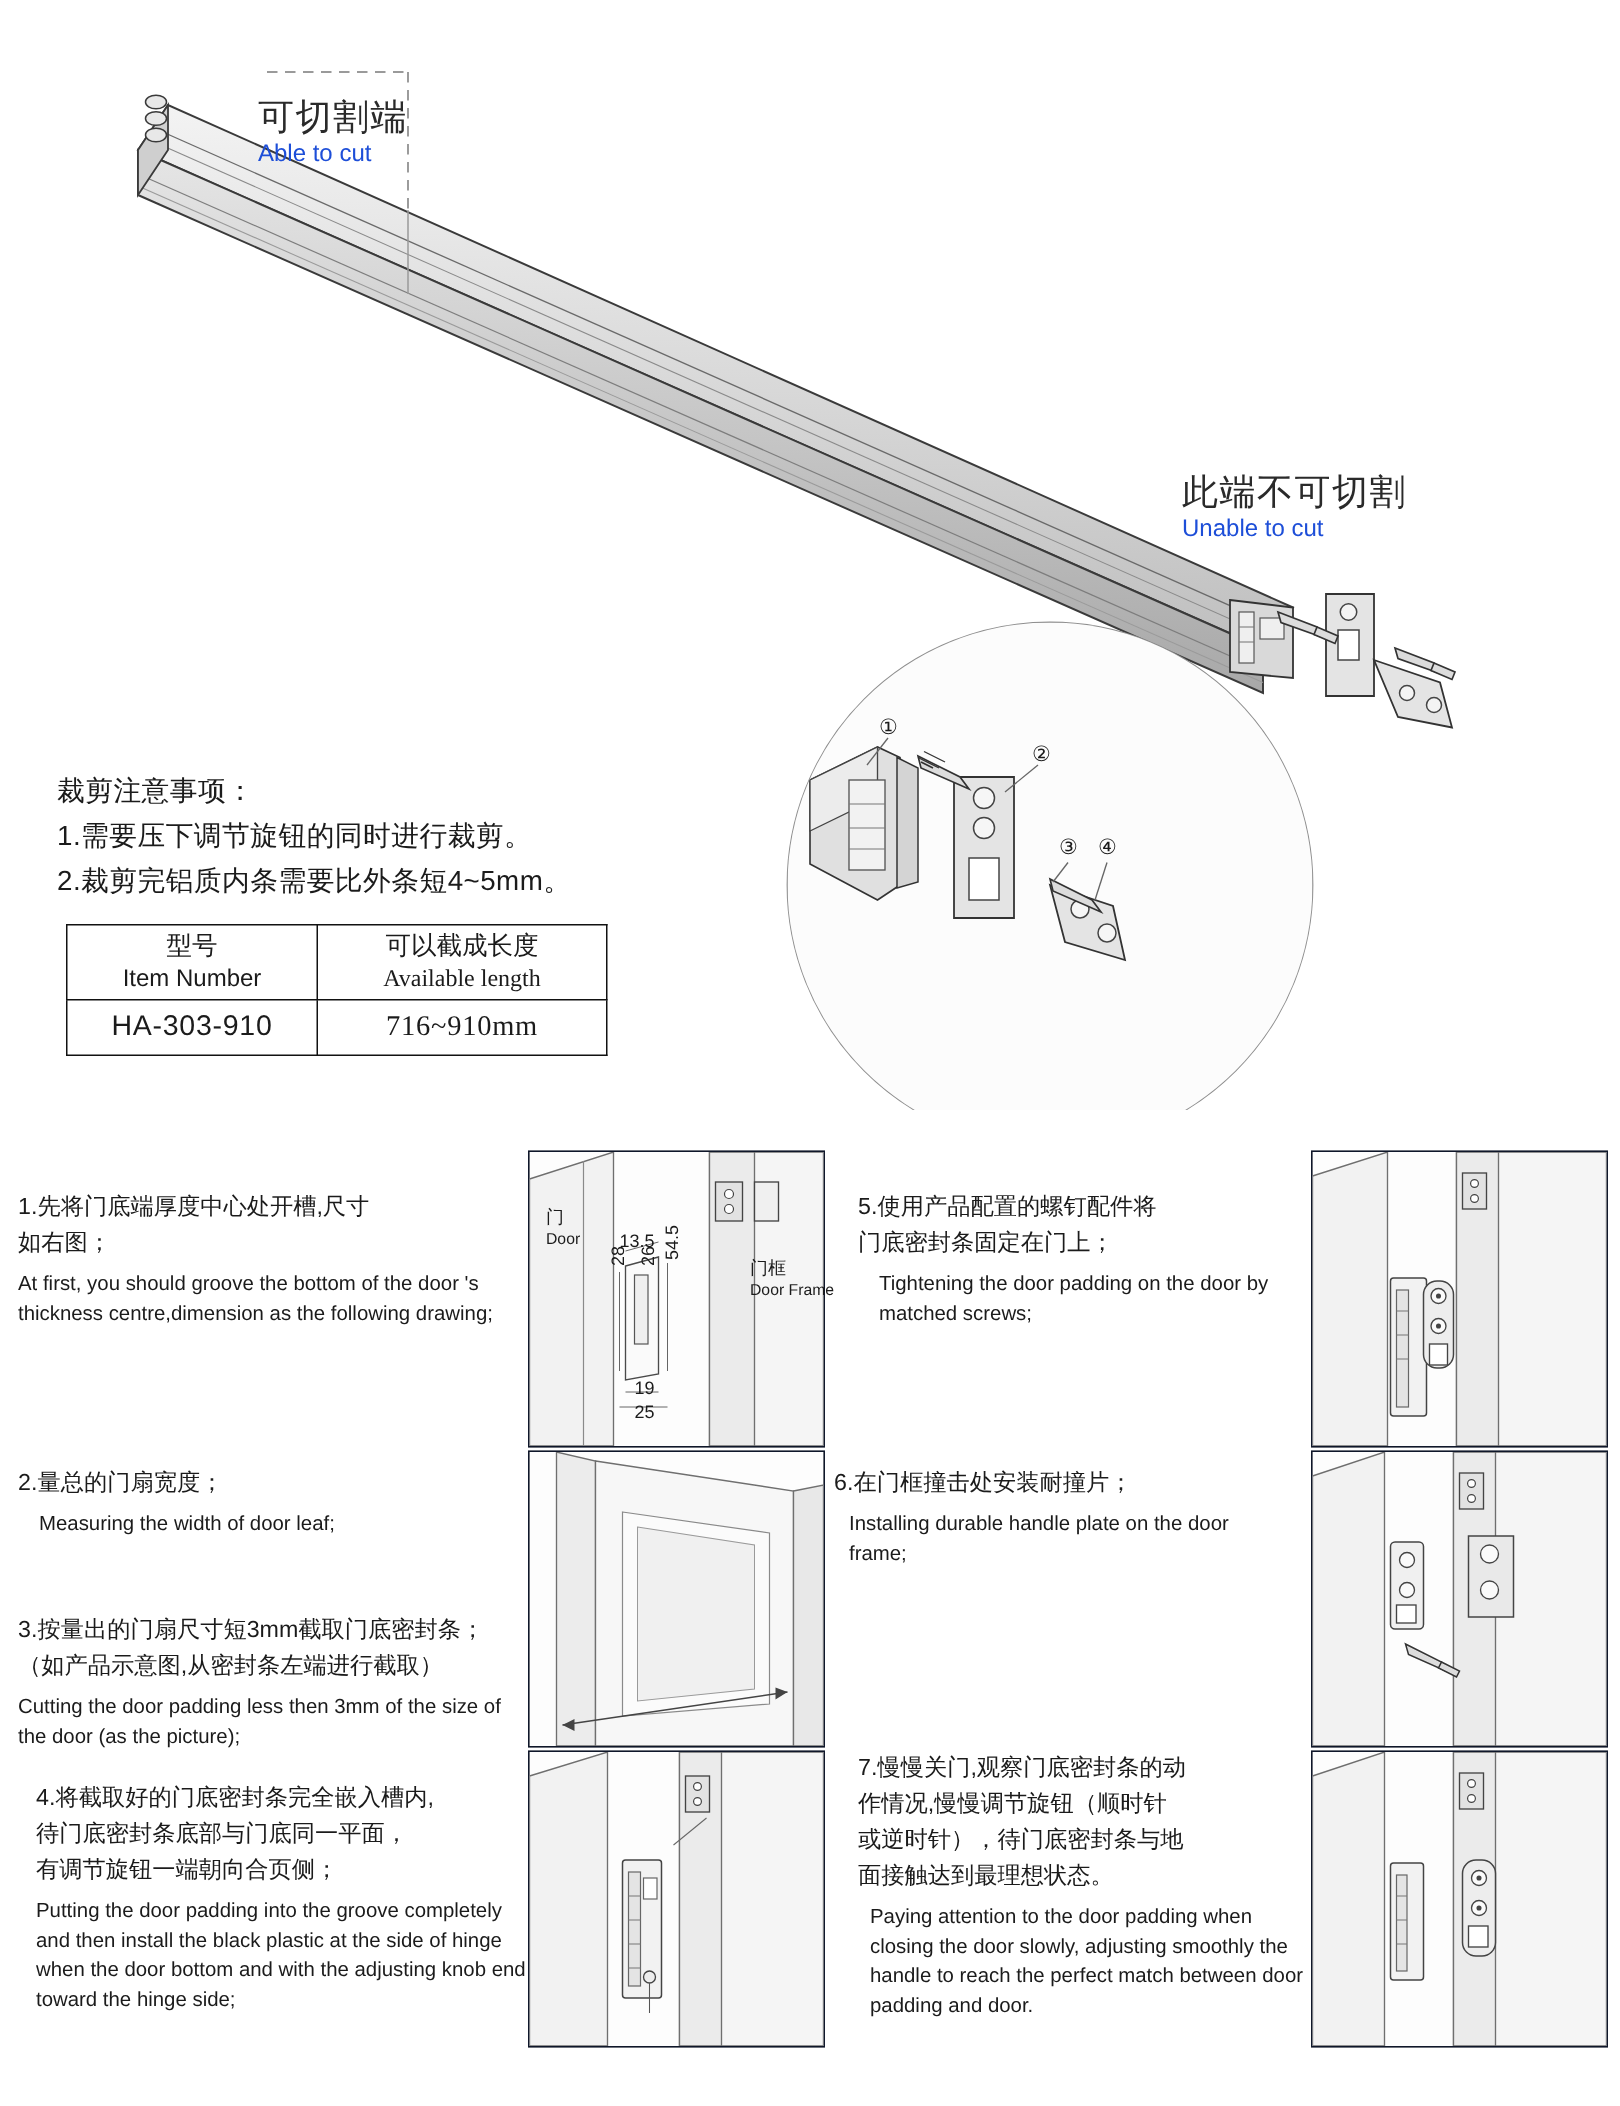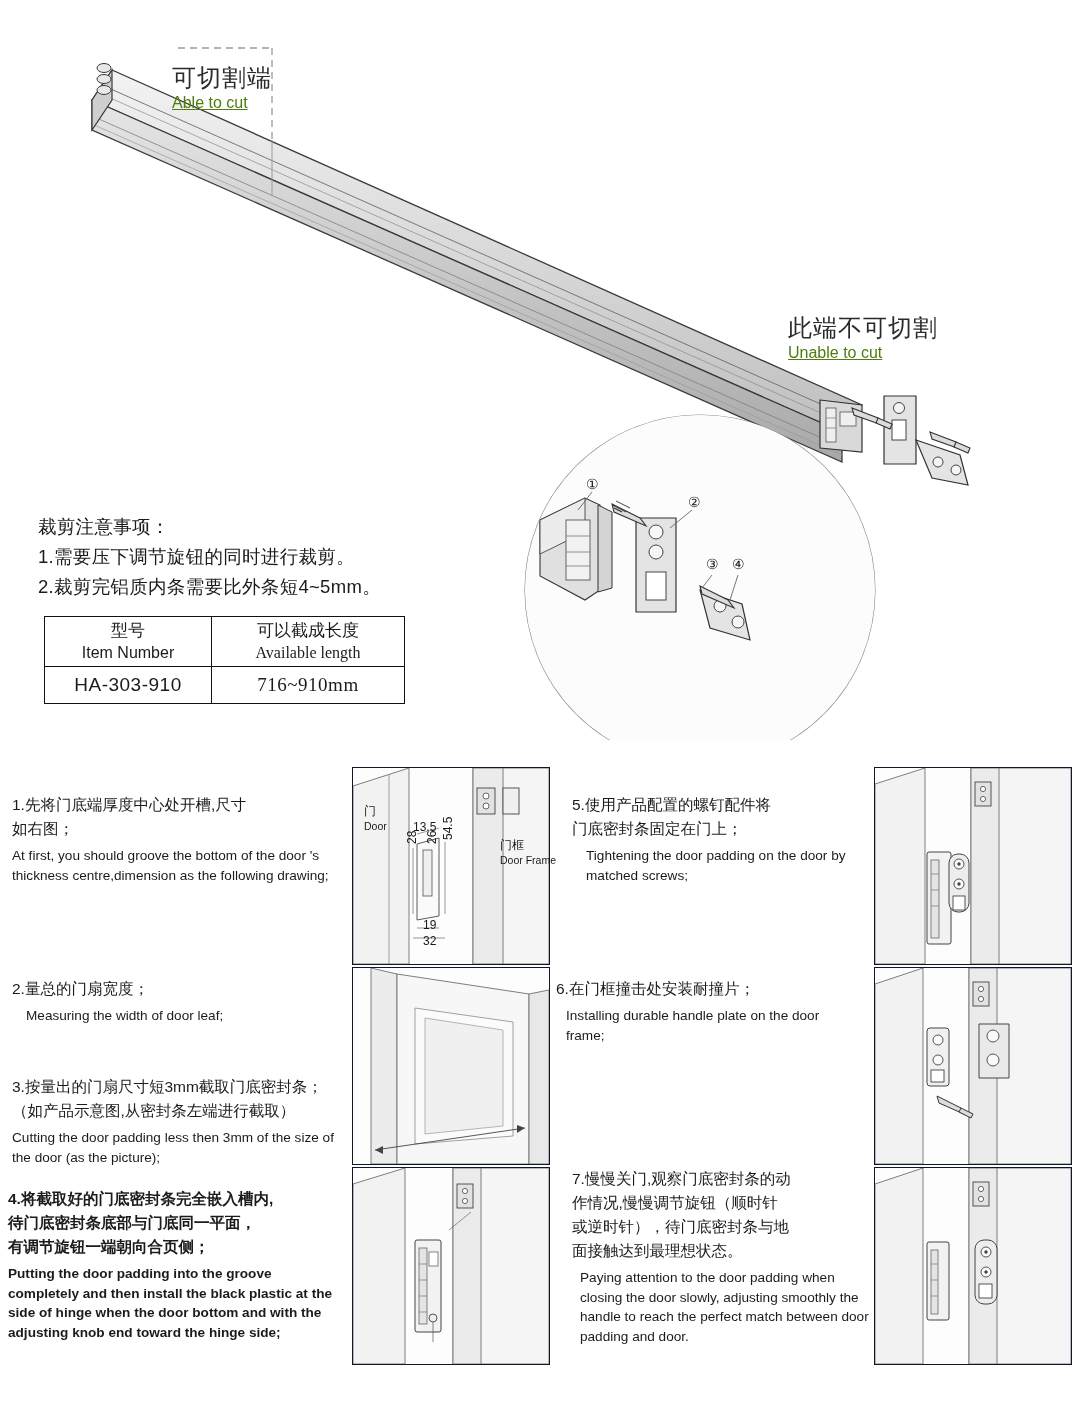--- a/index.html
+++ b/index.html
@@ -16,21 +16,21 @@
     overflow: hidden;
   }
   .abs { position: absolute; }
   .nowrap { white-space: nowrap; }
 
   
   #top-illustration {
     left: 0; top: 0; width: 1080px; height: 740px;
   }
   .label-cn { font-size: 24px; letter-spacing: 1px; color: #2a2a2a; }
-  .label-en { font-size: 16px; color: #4d7c0f; text-decoration: underline; }
+  .label-en { font-size: 16px; color: #1d4ed8; }
 
   
   #cutting-notice {
     left: 38px; top: 512px; width: 470px;
   }
   #cutting-notice .line {
     font-size: 18.5px;
     line-height: 30px;
     color: #1b1b1b;
     letter-spacing: 0.3px;
@@ -238,21 +238,21 @@
     <div class="en" style="padding-left:14px;">Measuring the width of door leaf;</div>
   </div>
 
   <div class="abs step-text" style="left:12px; top:320px; width:336px;">
     <div class="cn" style="white-space:pre-line;">3.按量出的门扇尺寸短3mm截取门底密封条；
 （如产品示意图,从密封条左端进行截取）</div>
     <div class="gap"></div>
     <div class="en">Cutting the door padding less then 3mm of the size of the door (as the picture);</div>
   </div>
 
-  <div class="abs step-text" style="left:8px; top:432px; width:336px;font-weight:bold;">
+  <div class="abs step-text" style="left:24px; top:432px; width:336px;">
     <div class="cn" style="white-space:pre-line;">4.将截取好的门底密封条完全嵌入槽内,
     待门底密封条底部与门底同一平面，
     有调节旋钮一端朝向合页侧；</div>
     <div class="gap"></div>
     <div class="en">Putting the door padding into the groove completely and then install the black plastic at the side of hinge when the door bottom and with the adjusting knob end toward the hinge side;</div>
   </div>
 
   <div class="abs step-text" style="left:572px; top:38px; width:300px;">
     <div class="cn" style="white-space:pre-line;">5.使用产品配置的螺钉配件将
     门底密封条固定在门上；</div>
@@ -297,21 +297,21 @@
       <line x1="60" y1="80" x2="60" y2="146" stroke="#555" stroke-width="0.6"></line>
       <line x1="92" y1="74" x2="92" y2="146" stroke="#555" stroke-width="0.6"></line>
       <line x1="64" y1="160" x2="86" y2="160" stroke="#555" stroke-width="0.6"></line>
       <line x1="60" y1="170" x2="92" y2="170" stroke="#555" stroke-width="0.6"></line>
     </svg>
     <div class="abs tiny-cn" style="left:52px; top:76px; transform:rotate(-90deg); transform-origin:left top;">28</div>
     <div class="abs tiny-cn" style="left:72px; top:76px; transform:rotate(-90deg); transform-origin:left top;">26</div>
     <div class="abs tiny-cn" style="left:88px; top:72px; transform:rotate(-90deg); transform-origin:left top;">54.5</div>
     <div class="abs tiny-cn" style="left:60px; top:52px;">13.5</div>
     <div class="abs tiny-cn" style="left:70px; top:150px;">19</div>
-    <div class="abs tiny-cn" style="left:70px; top:166px;">32</div>
+    <div class="abs tiny-cn" style="left:70px; top:166px;">25</div>
   </div>
   <div class="abs" style="left:364px; top:48px;">
     <div class="tiny-cn">门</div>
     <div class="tiny-en">Door</div>
   </div>
   <div class="abs" style="left:500px; top:82px;">
     <div class="tiny-cn">门框</div>
     <div class="tiny-en">Door Frame</div>
   </div>
 

